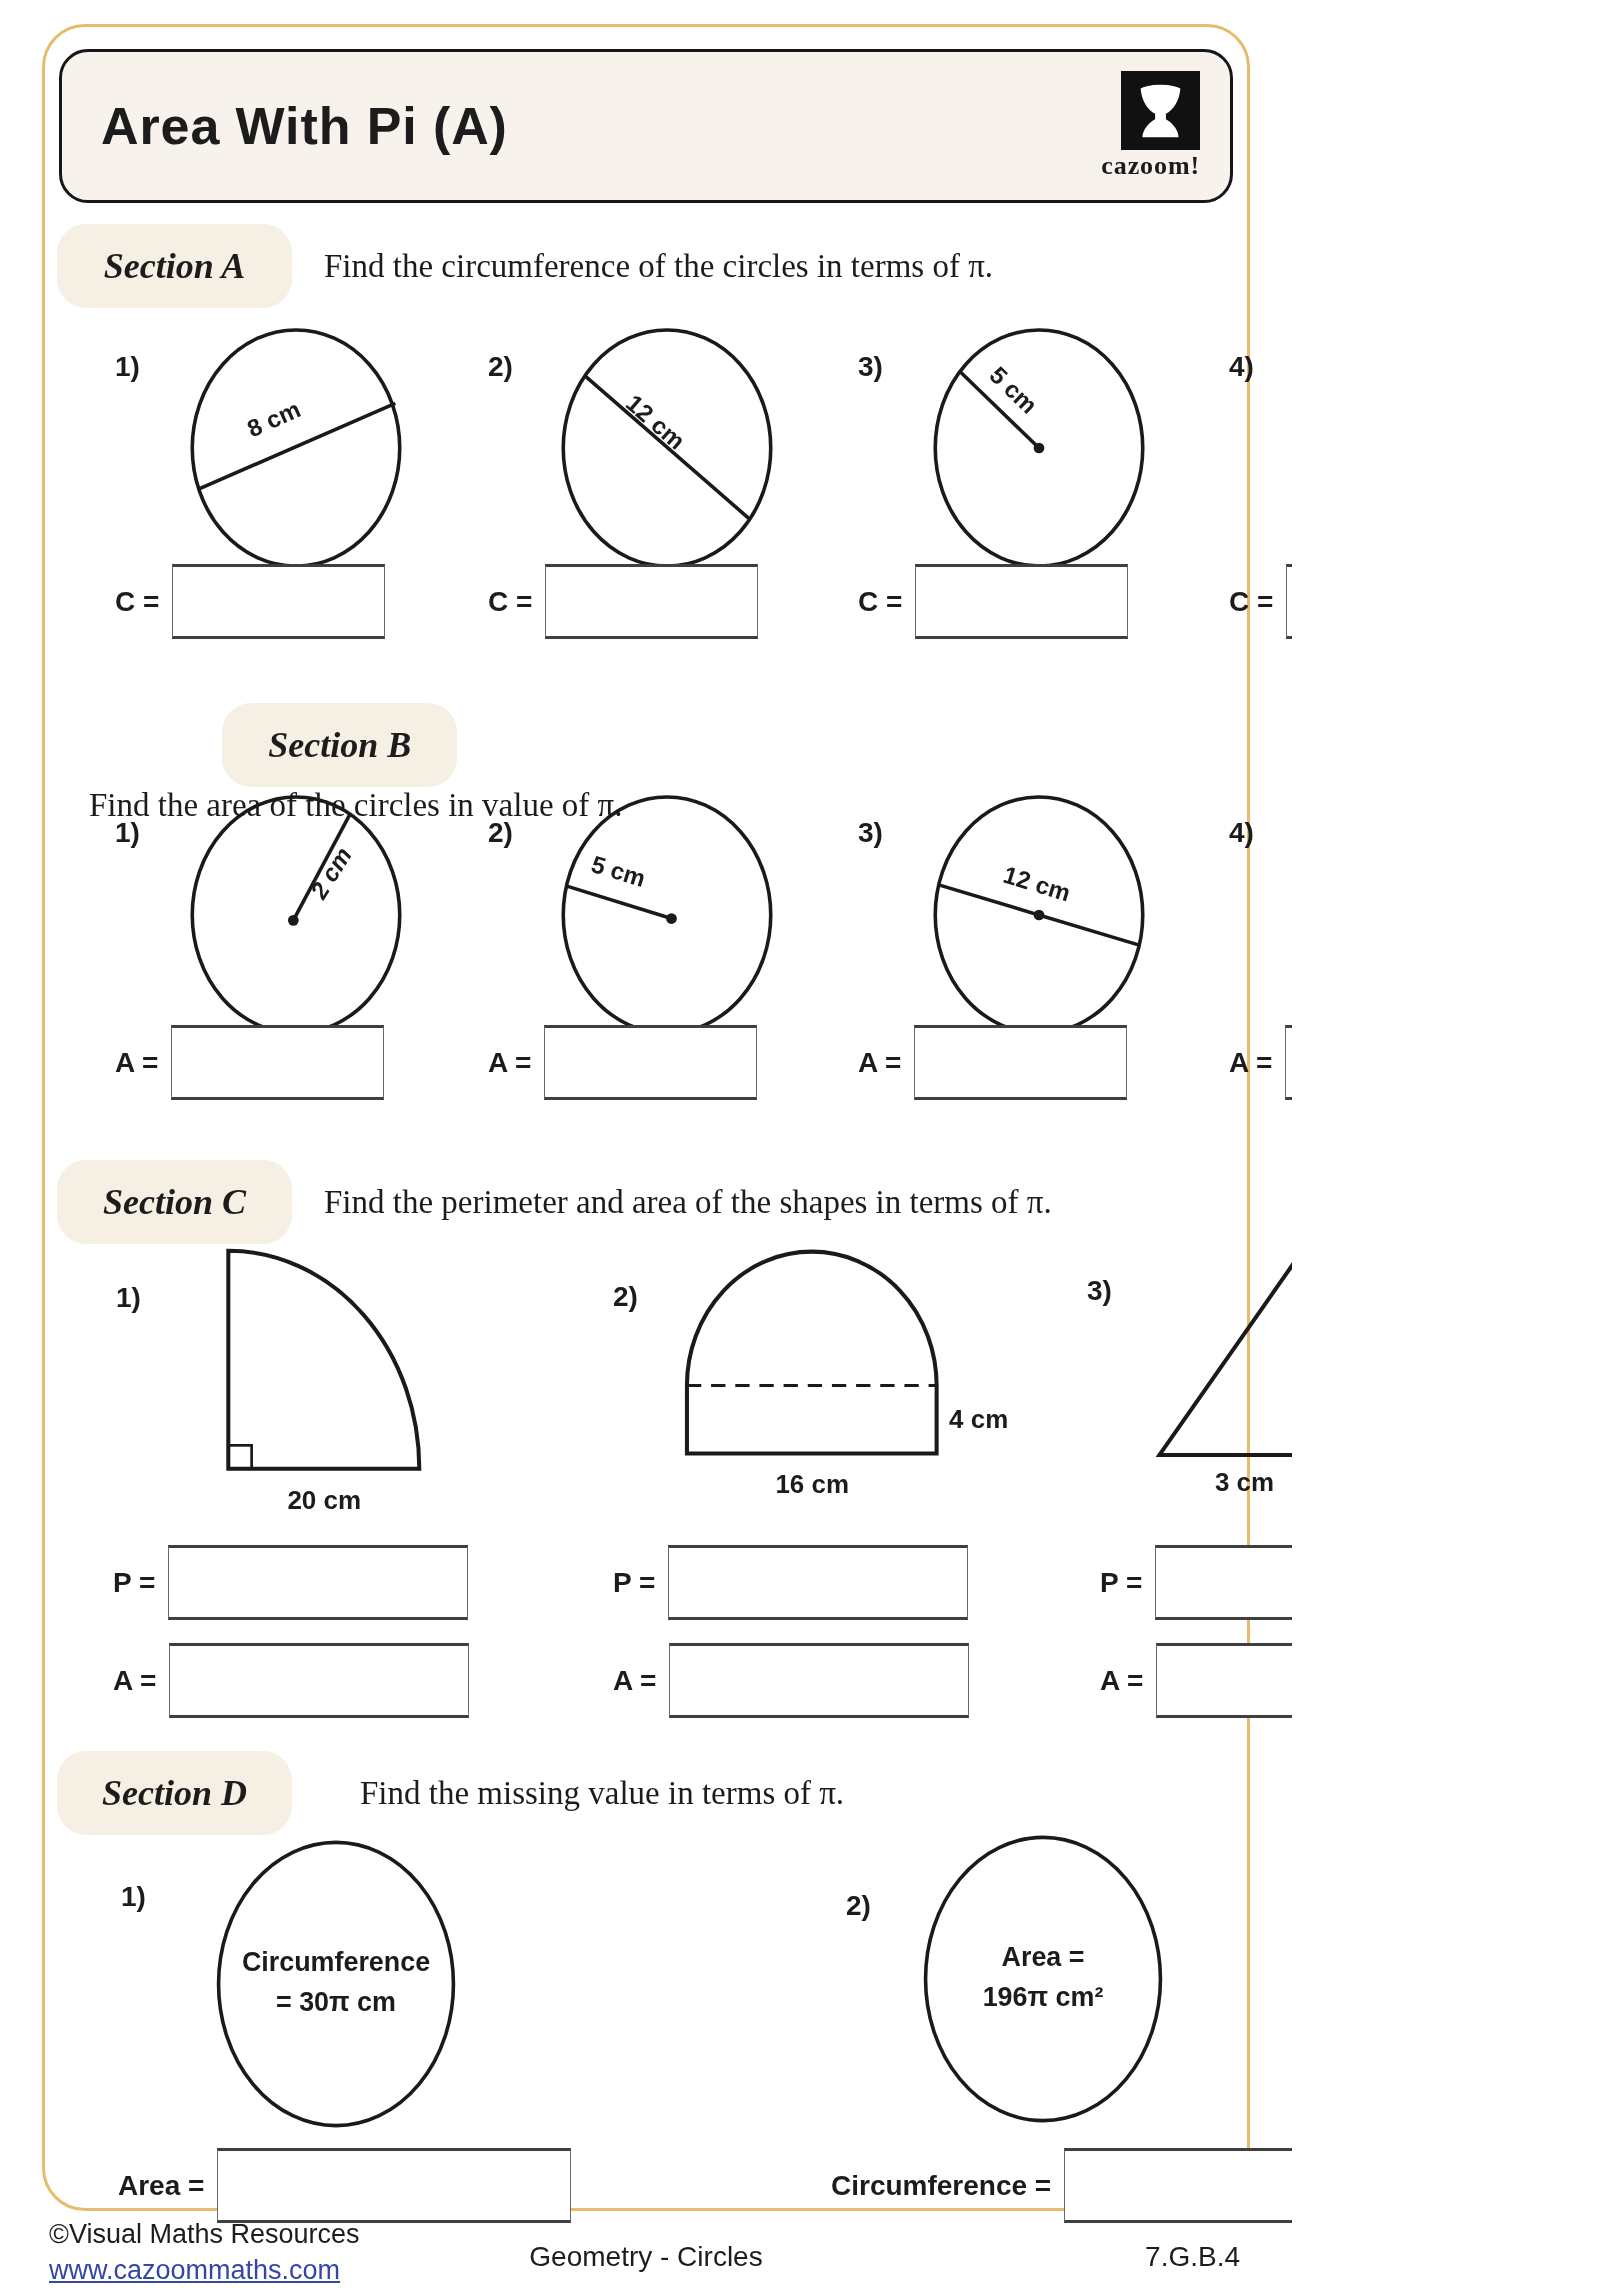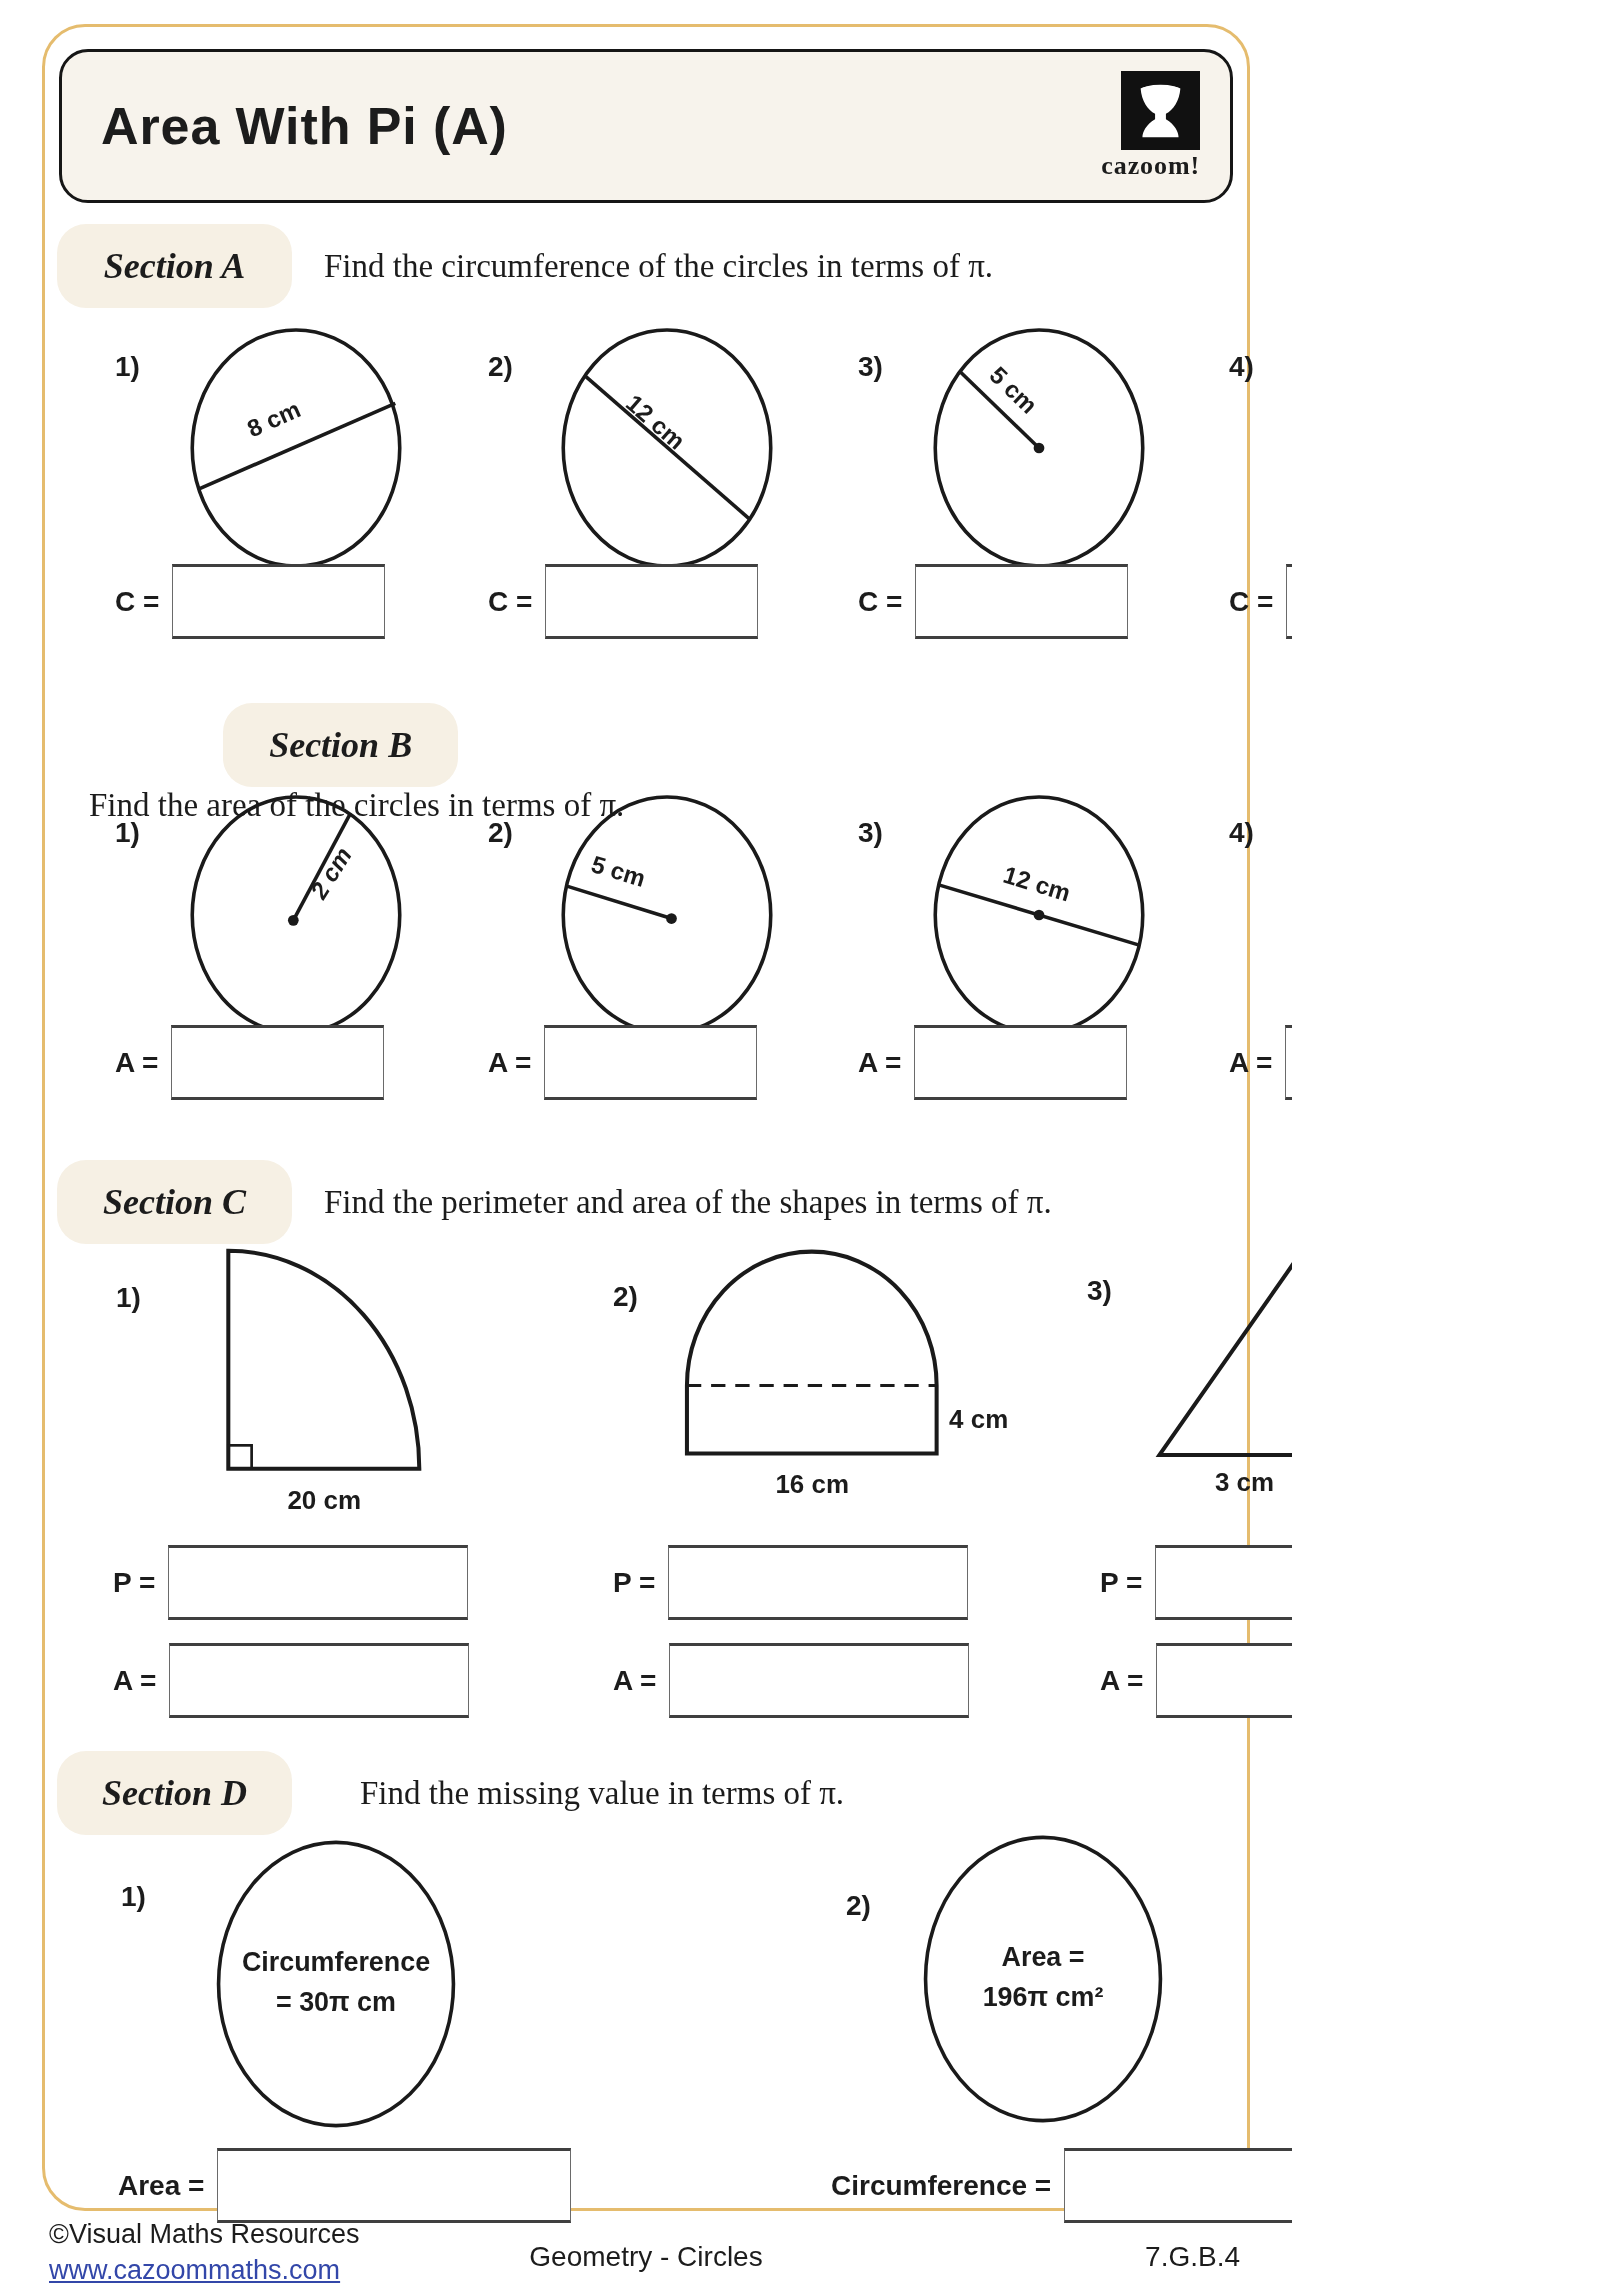--- a/index.html
+++ b/index.html
@@ -106,21 +106,21 @@
   </div>
   <div class="anscell" style="left:1229px;top:564px;">
     <span class="anslabel">C =</span>
     <div class="ansbox w-sm"></div>
   </div>
 
   <div class="sec-head" style="top:703px;flex-direction:column;">
     <div class="pill">
         <span>Section B</span>
       </div>
-    <div class="instr">Find the area of the circles in terms of π.</div>
+    <div class="instr">Find the area of the circles in value of π.</div>
   </div>
 
   <div class="pnum" style="left:115px;top:817px;">1)</div>
   <svg class="diagram" style="left:184px;top:788px;" width="224" height="254" viewBox="0 0 250 284">
     <ellipse cx="125" cy="142" rx="116" ry="132" fill="none" stroke="#1a1a1a" stroke-width="4"></ellipse>
     <line x1="122" y1="148" x2="186" y2="28" stroke="#1a1a1a" stroke-width="4"></line>
     <circle cx="122" cy="148" r="6" fill="#1a1a1a"></circle>
     <text x="172" y="100" font-size="27" text-anchor="middle" class="ital" transform="rotate(-58 172 100)">2 cm</text>
   </svg>
 

